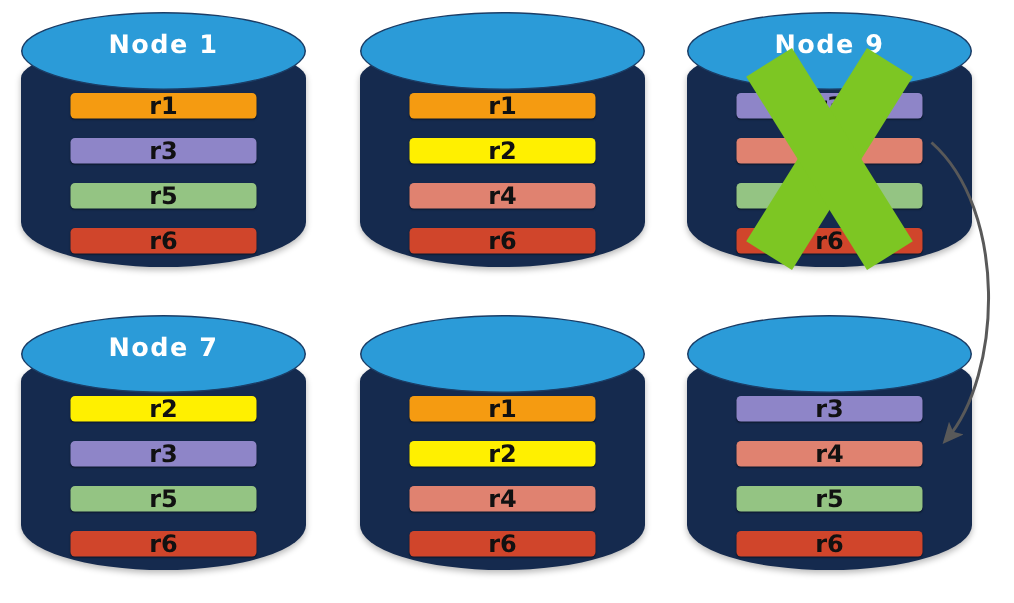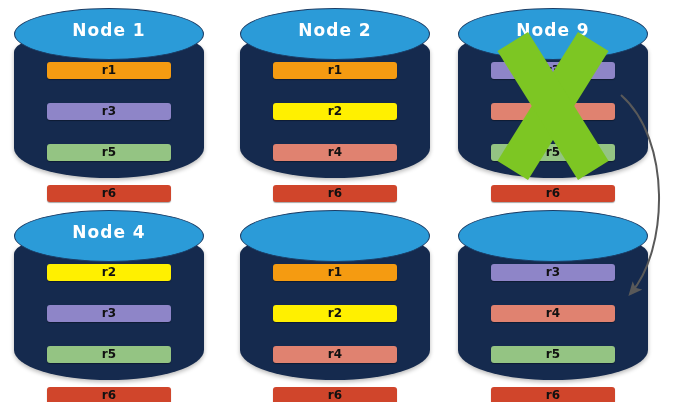--- a/index.html
+++ b/index.html
@@ -65,25 +65,25 @@
   .replicas {
     position: absolute;
     left: 0;
     top: 56px;
     width: 190px;
     z-index: 3;
   }
   .replica {
     position: relative;
     height: 17px;
-    margin: 0 auto 24px auto;
+    margin: 0 auto 13px auto;
     width: 124px;
     border-radius: 3px;
     color: #111111;
-    font-size: 12px;
+    font-size: 16px;
     font-weight: bold;
     line-height: 17px;
     text-align: center;
     box-shadow: 0 1px 1px rgba(0,0,0,0.35);
   }
 
   
   .fail-x {
     position: absolute;
     left: 16px;
@@ -127,21 +127,20 @@
         <div class="replicas">
           <div class="replica" style="background: rgb(245, 155, 17);">r1</div>
           <div class="replica" style="background: rgb(142, 133, 200);">r3</div>
           <div class="replica" style="background: rgb(148, 196, 131);">r5</div>
           <div class="replica" style="background: rgb(208, 69, 43);">r6</div>
         </div>
       </div>
       <div class="node" style="left: 240px; top: 6px;">
         <div class="cyl-body" style="background: rgb(21, 42, 78);"></div>
         <div class="cyl-top" style="background: rgb(43, 155, 216);"></div>
-        <div class="node-title">Node 2</div>
         <div class="replicas">
           <div class="replica" style="background: rgb(245, 155, 17);">r1</div>
           <div class="replica" style="background: rgb(255, 240, 0);">r2</div>
           <div class="replica" style="background: rgb(224, 130, 112);">r4</div>
           <div class="replica" style="background: rgb(208, 69, 43);">r6</div>
         </div>
       </div>
       <div class="node" style="left: 458px; top: 6px;">
         <div class="cyl-body" style="background: rgb(21, 42, 78);"></div>
         <div class="cyl-top" style="background: rgb(43, 155, 216);"></div>
@@ -153,21 +152,21 @@
           <div class="replica" style="background: rgb(208, 69, 43);">r6</div>
         </div>
         <div class="fail-x">
           <div class="bar a" style="background: rgb(125, 198, 35);"></div>
           <div class="bar b" style="background: rgb(125, 198, 35);"></div>
         </div>
       </div>
       <div class="node" style="left: 14px; top: 208px;">
         <div class="cyl-body" style="background: rgb(21, 42, 78);"></div>
         <div class="cyl-top" style="background: rgb(43, 155, 216);"></div>
-        <div class="node-title">Node 4</div>
+        <div class="node-title">Node 7</div>
         <div class="replicas">
           <div class="replica" style="background: rgb(255, 240, 0);">r2</div>
           <div class="replica" style="background: rgb(142, 133, 200);">r3</div>
           <div class="replica" style="background: rgb(148, 196, 131);">r5</div>
           <div class="replica" style="background: rgb(208, 69, 43);">r6</div>
         </div>
       </div>
       <div class="node" style="left: 240px; top: 208px;">
         <div class="cyl-body" style="background: rgb(21, 42, 78);"></div>
         <div class="cyl-top" style="background: rgb(43, 155, 216);"></div>

